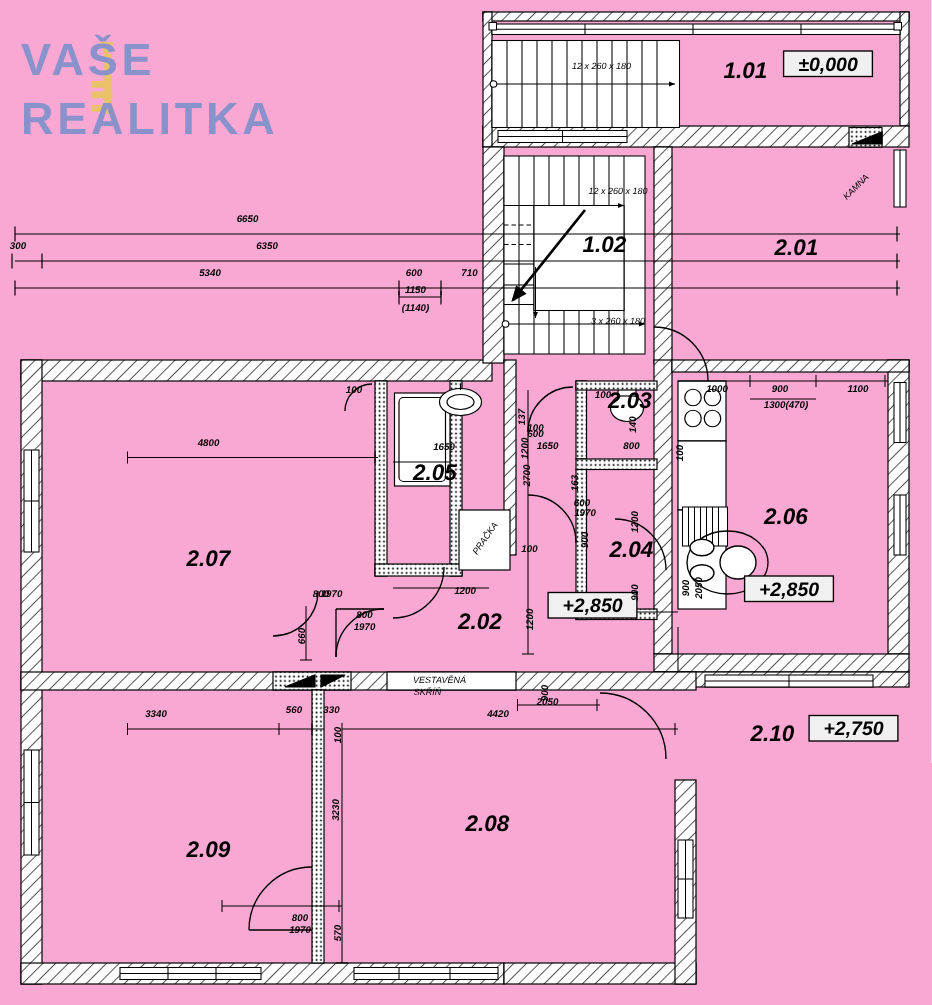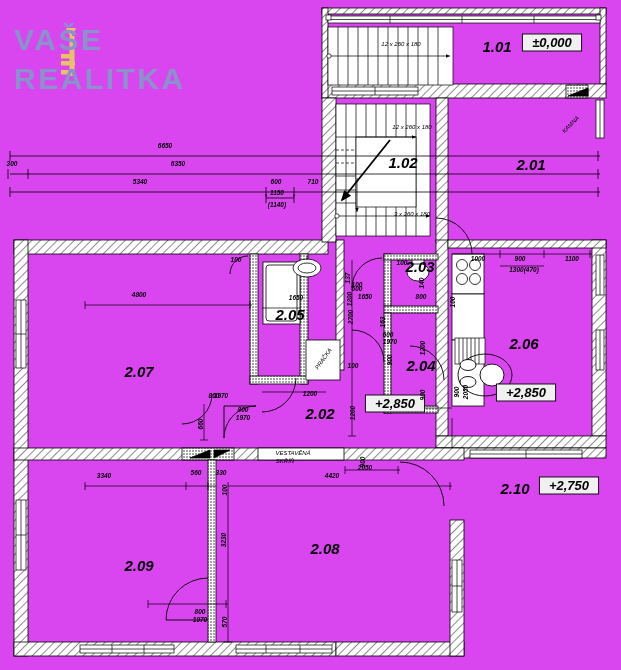--- a/index.html
+++ b/index.html
@@ -4,21 +4,21 @@
 <style>
   * { box-sizing: border-box; }
   html, body {
     margin: 0; padding: 0;
     background: #ffffff;
     font-family: "Liberation Sans", sans-serif;
   }
   #stage {
     position: relative;
     width: 621px; height: 670px;
-    background: #d946ef;
+    background: #f9a8d4;
     overflow: hidden;
   }
 
   
   #logo {
     position: absolute; left: 14px; top: 14px;
     width: 210px; height: 84px;
   }
   #logo svg { display:block; }
 

